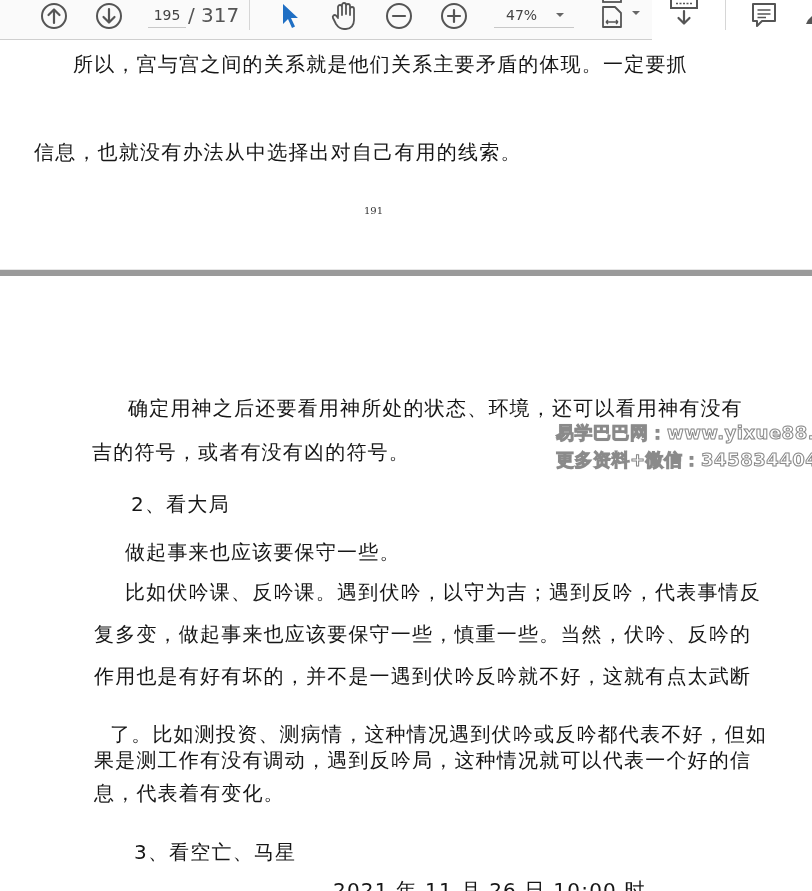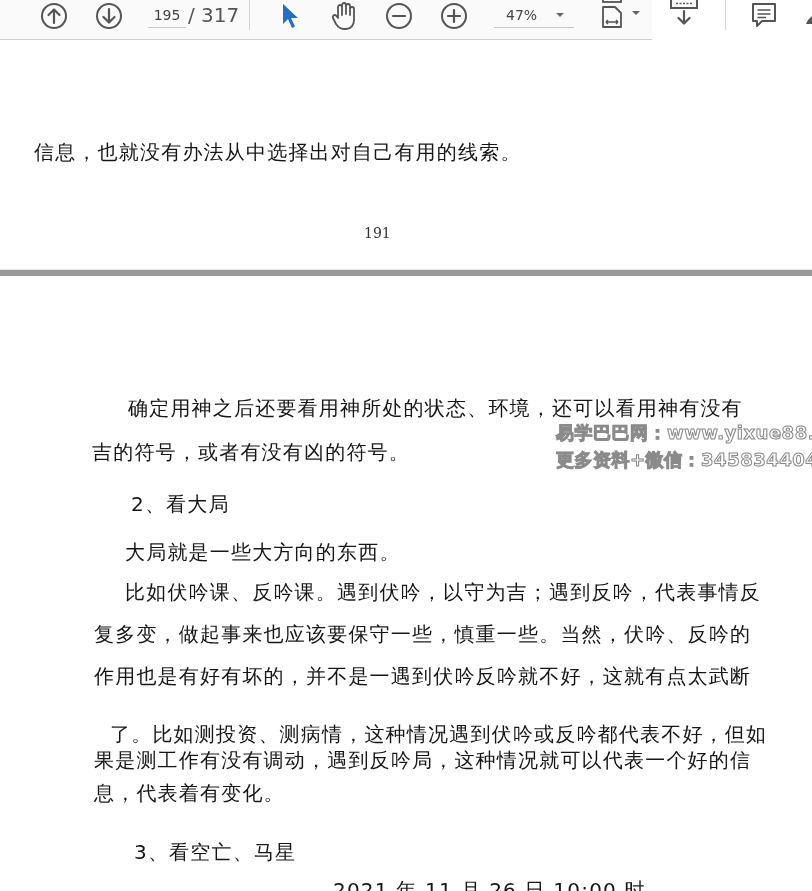--- a/index.html
+++ b/index.html
@@ -46,23 +46,23 @@
       border-top: 1px solid #e6e6e6;
     }
     .page2 { top: 277px; height: 496px; }
 
     .line {
       position: absolute; white-space: nowrap;
       font-size: 20px; letter-spacing: 1.2px; color: #161616;
       font-family: "DejaVu Sans", sans-serif;
     }
     .pnum {
-      position: absolute; left: 364px; top: 184px;
+      position: absolute; left: 364px; top: 164px;
       font-family: "DejaVu Serif", "Liberation Serif", serif;
-      font-size: 14px; color: #333;
+      font-size: 10px; color: #333;
     }
     .watermark {
       position: absolute; white-space: nowrap;
       font-size: 18px; font-weight: bold; letter-spacing: 0.5px;
       color: #ffffff;
       -webkit-text-stroke: 1px #8a8a8a;
       text-shadow: 0 0 1px #9a9a9a;
       font-family: "DejaVu Sans", sans-serif;
     }
   </style>
@@ -141,31 +141,32 @@
     </svg>
   </div>
   <div class="tb-item" style="left:800px;width:12px;">
     <svg width="12" height="28" viewBox="0 0 12 28">
       <path d="M8 18 L12 14 L12 22 L6 22 Z" fill="#555"></path>
     </svg>
   </div>
 </div>
 
 <div class="page page1">
+  <div class="line" style="left:73px;top:10px;">所以，宫与宫之间的关系就是他们关系主要矛盾的体现。一定要抓</div>
   <div class="line" style="left:34px;top:98px;">信息，也就没有办法从中选择出对自己有用的线索。</div>
   <div class="pnum">191</div>
 </div>
 
 <div class="page-gap"></div>
 
 <div class="page page2">
   <div class="line" style="left:128px;top:118px;">确定用神之后还要看用神所处的状态、环境，还可以看用神有没有</div>
   <div class="line" style="left:92px;top:162px;">吉的符号，或者有没有凶的符号。</div>
   <div class="line" style="left:131px;top:214px;">2、看大局</div>
-  <div class="line" style="left:125px;top:262px;">大局就是一些大方向的东西。</div>
+  <div class="line" style="left:125px;top:262px;">做起事来也应该要保守一些。</div>
   <div class="line" style="left:125px;top:302px;">比如伏吟课、反吟课。遇到伏吟，以守为吉；遇到反吟，代表事情反</div>
   <div class="line" style="left:94px;top:344px;">复多变，做起事来也应该要保守一些，慎重一些。当然，伏吟、反吟的</div>
   <div class="line" style="left:94px;top:386px;">作用也是有好有坏的，并不是一遇到伏吟反吟就不好，这就有点太武断</div>
   <div class="line" style="left:94px;top:444px;margin-left:16px;">了。比如测投资、测病情，这种情况遇到伏吟或反吟都代表不好，但如</div>
   <div class="line" style="left:94px;top:470px;">果是测工作有没有调动，遇到反吟局，这种情况就可以代表一个好的信</div>
   <div class="line" style="left:94px;top:503px;">息，代表着有变化。</div>
   <div class="line" style="left:134px;top:562px;">3、看空亡、马星</div>
   <div class="line" style="left:333px;top:600px;">2021 年 11 月 26 日 10:00 时</div>
 </div>
 

